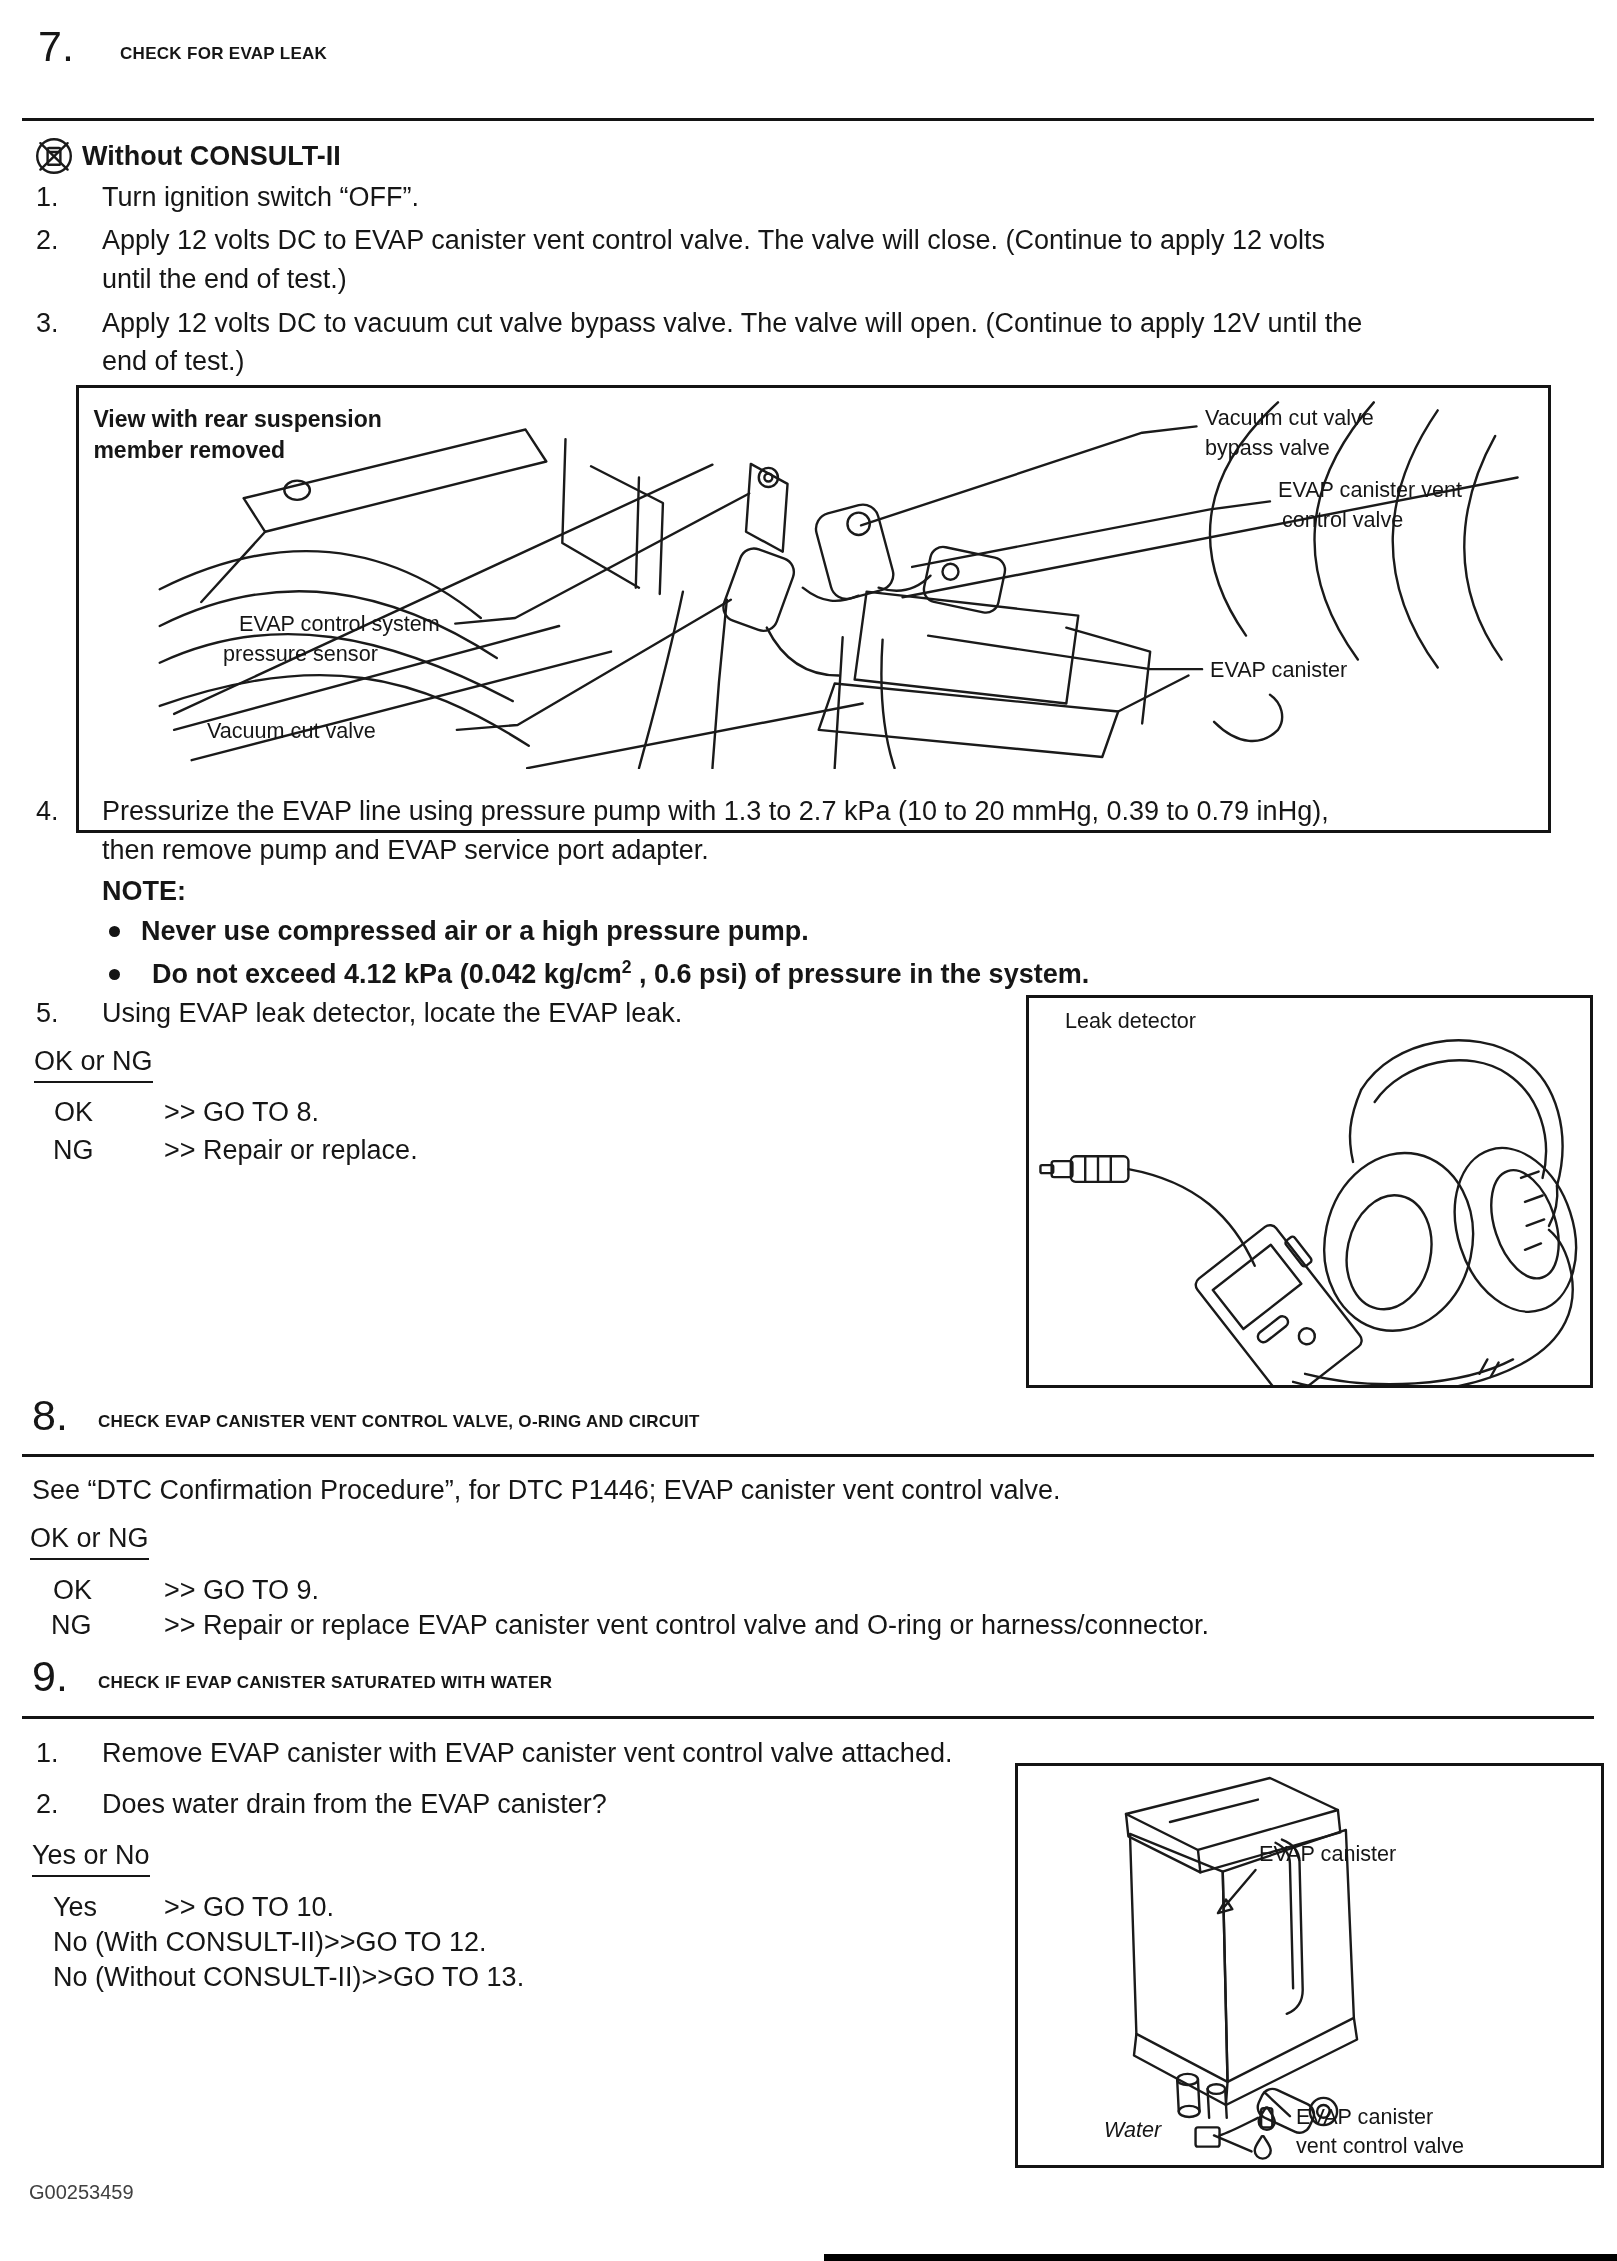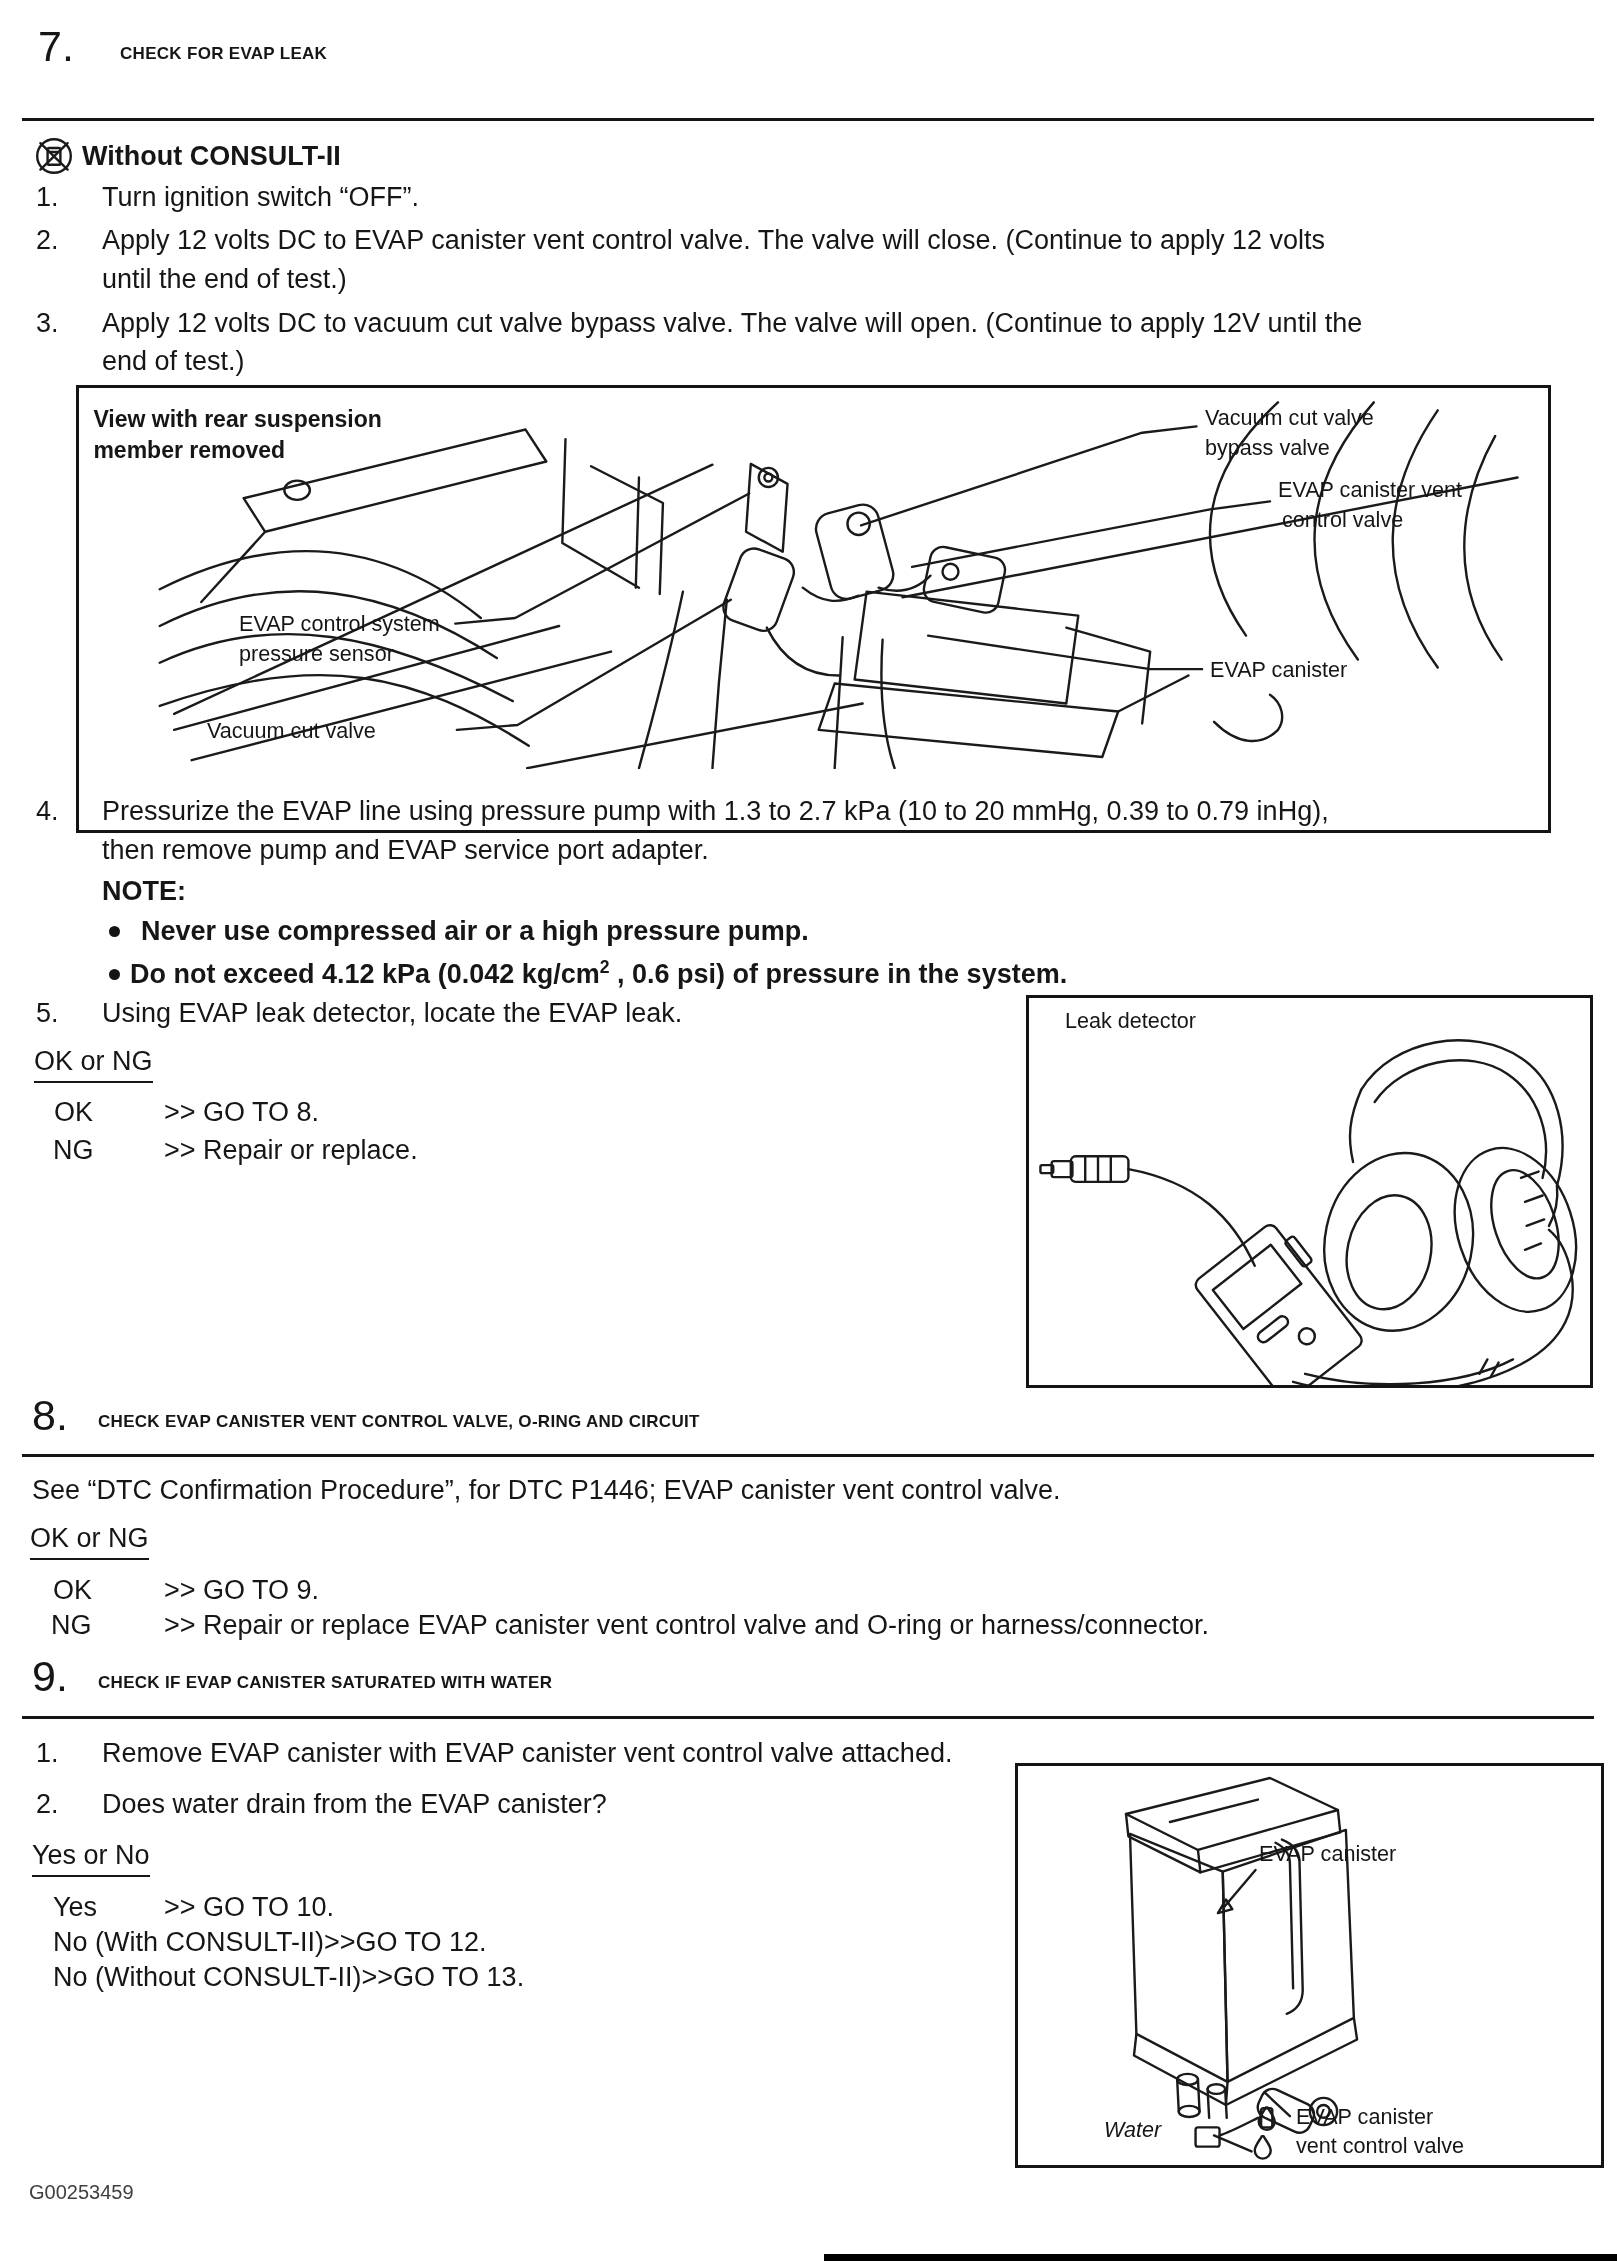--- a/index.html
+++ b/index.html
@@ -112,35 +112,35 @@
       <polyline points="472,428 548,422 815,265" stroke-width="2.5"></polyline>
     </svg>
     <div class="t figtitle" style="left:14.4px;top:19px;">View with rear suspension</div>
     <div class="t figtitle" style="left:14.4px;top:50px;">member removed</div>
     <div class="t figlabel" style="left:1126px;top:17.6px;">Vacuum cut valve</div>
     <div class="t figlabel" style="left:1126px;top:48px;">bypass valve</div>
     <div class="t figlabel" style="left:1199px;top:90px;">EVAP canister vent</div>
     <div class="t figlabel" style="left:1203px;top:120px;">control valve</div>
     <div class="t figlabel" style="left:1131px;top:270px;">EVAP canister</div>
     <div class="t figlabel" style="left:160px;top:224px;">EVAP control system</div>
-    <div class="t figlabel" style="left:160px;top:254px;">pressure sensor</div>
+    <div class="t figlabel" style="left:144px;top:254px;">pressure sensor</div>
     <div class="t figlabel" style="left:128px;top:331px;">Vacuum cut valve</div>
   </div>
 
   <div class="t body" style="left:36px;top:796px;">4.</div>
   <div class="t body" style="left:102px;top:796px;">Pressurize the EVAP line using pressure pump with 1.3 to 2.7 kPa (10 to 20 mmHg, 0.39 to 0.79 inHg),</div>
   <div class="t body" style="left:102px;top:835px;">then remove pump and EVAP service port adapter.</div>
 
   <div class="t body b" style="left:102px;top:876px;">NOTE:</div>
 
   <div class="dot" style="left:109px;top:926px;"></div>
   <div class="t body b" style="left:141px;top:916px;">Never use compressed air or a high pressure pump.</div>
 
   <div class="dot" style="left:109px;top:969px;"></div>
-  <div class="t body b" style="left:130px;top:958px;"><span>Do not exceed 4.12 kPa (0.042 kg/cm</span><sup>2</sup><span> , 0.6 psi) of pressure in the system.</span></div>
+  <div class="t body b" style="left:152px;top:958px;"><span>Do not exceed 4.12 kPa (0.042 kg/cm</span><sup>2</sup><span> , 0.6 psi) of pressure in the system.</span></div>
 
   <div class="t body" style="left:36px;top:998px;">5.</div>
   <div class="t body" style="left:102px;top:998px;">Using EVAP leak detector, locate the EVAP leak.</div>
 
   <div class="t body resultlabel" style="left:34px;top:1046px;">OK or NG</div>
   <div class="t body" style="left:54px;top:1097px;">OK</div>
   <div class="t body" style="left:164px;top:1097px;">&gt;&gt; GO TO 8.</div>
   <div class="t body" style="left:53px;top:1135px;">NG</div>
   <div class="t body" style="left:164px;top:1135px;">&gt;&gt; Repair or replace.</div>
 

